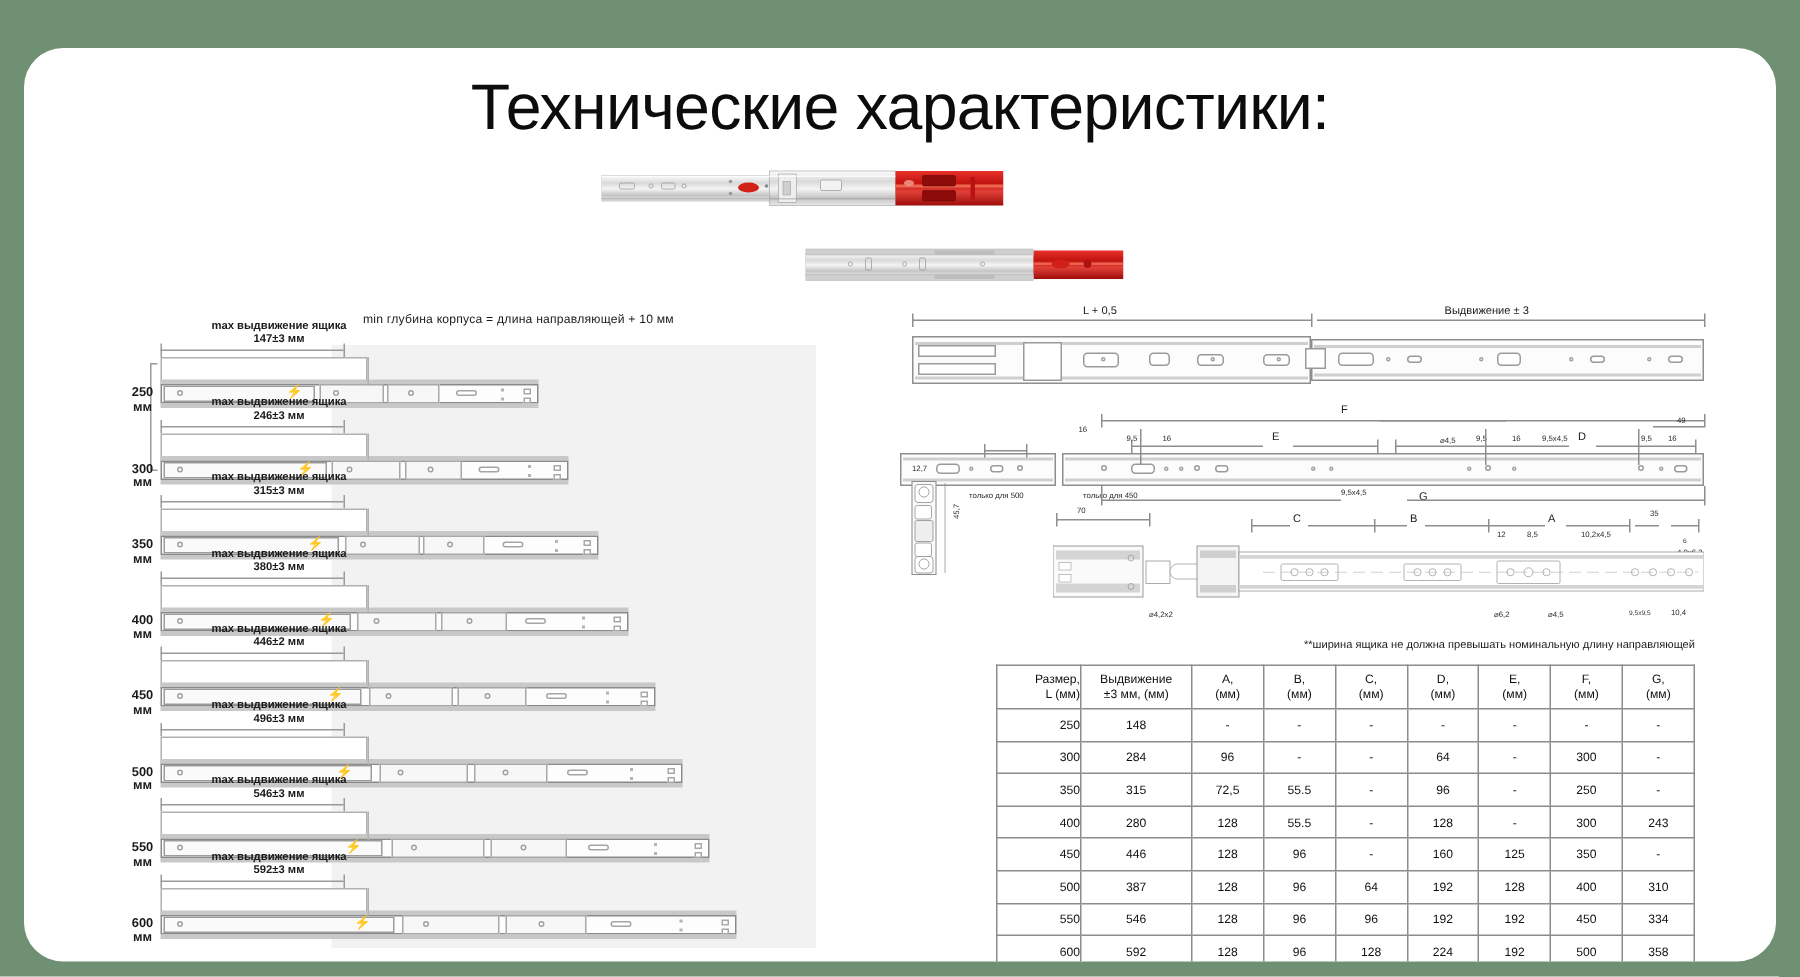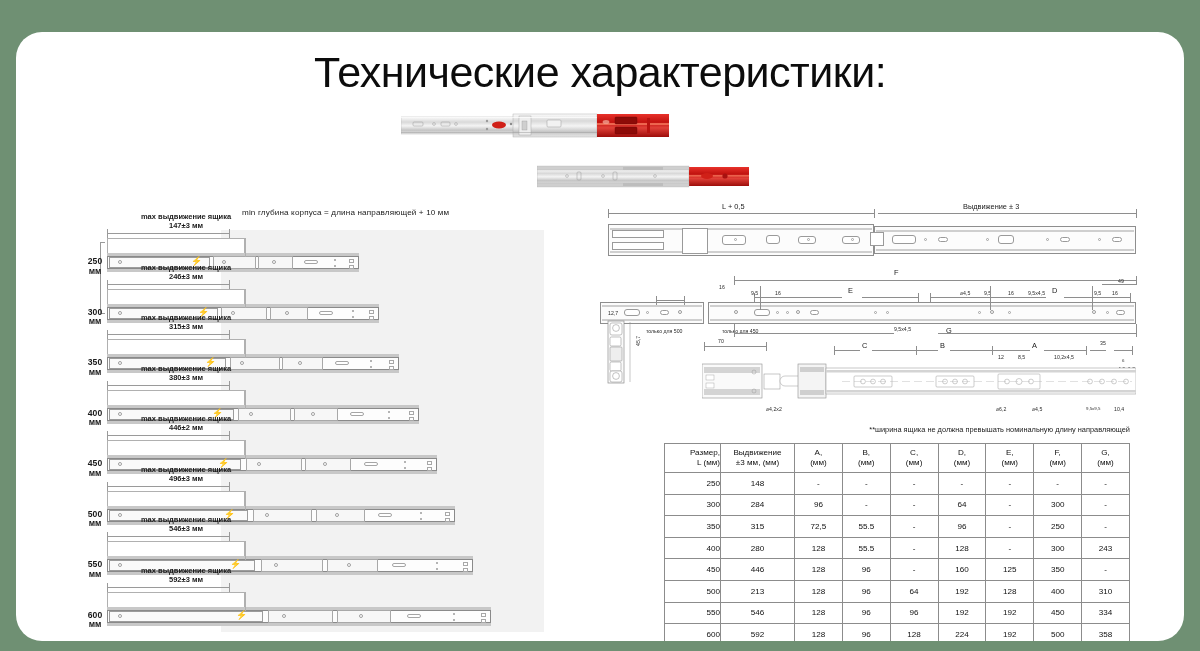--- a/index.html
+++ b/index.html
@@ -758,21 +758,21 @@
           <td>128</td>
           <td>96</td>
           <td>-</td>
           <td>160</td>
           <td>125</td>
           <td>350</td>
           <td>-</td>
         </tr>
         <tr>
           <td>500</td>
-          <td>213</td>
+          <td>387</td>
           <td>128</td>
           <td>96</td>
           <td>64</td>
           <td>192</td>
           <td>128</td>
           <td>400</td>
           <td>310</td>
         </tr>
         <tr>
           <td>550</td>

